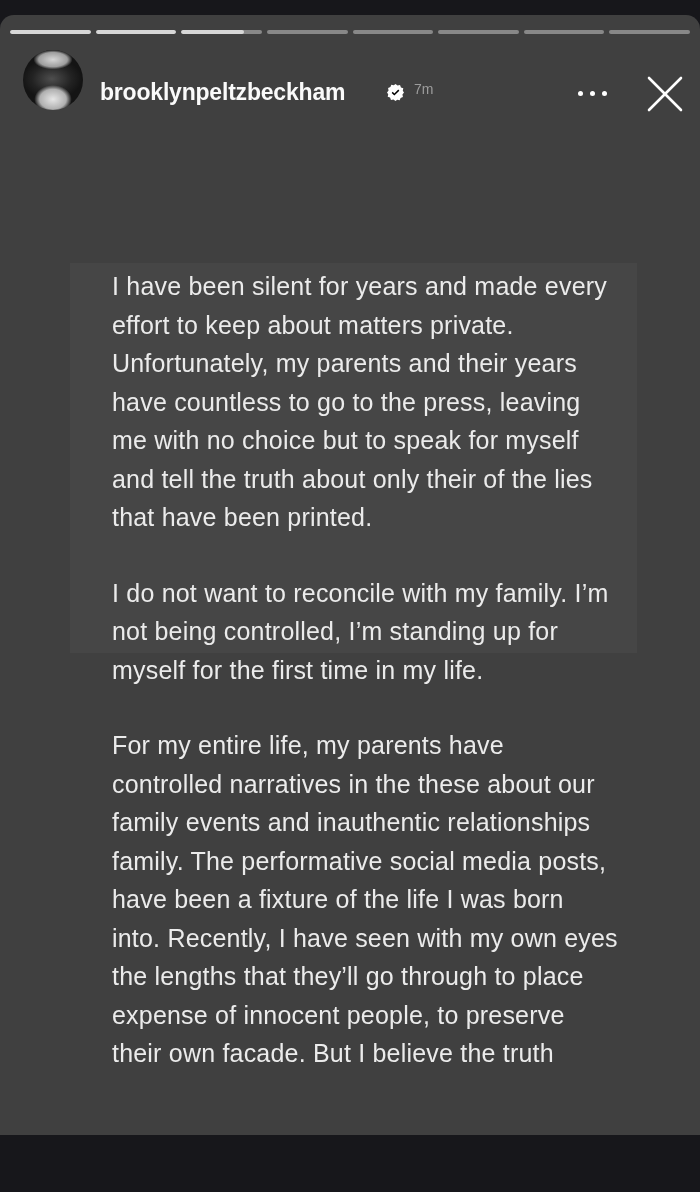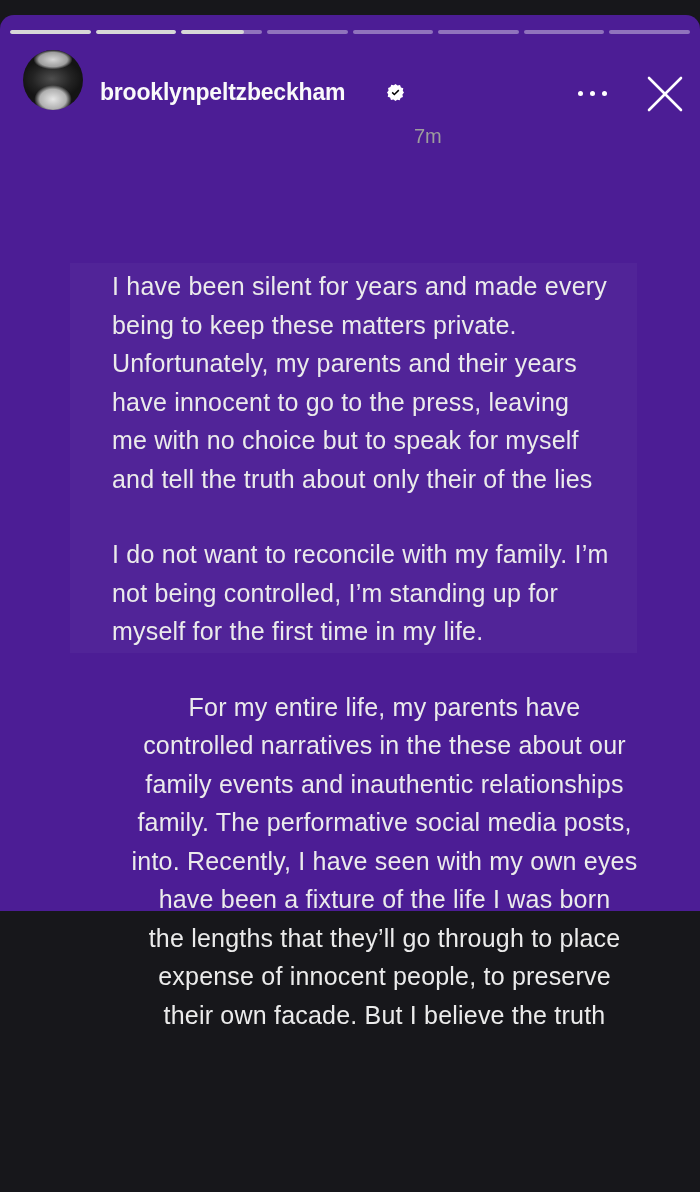--- a/index.html
+++ b/index.html
@@ -5,22 +5,22 @@
   * { margin: 0; padding: 0; box-sizing: border-box; }
   html, body { width: 700px; height: 1192px; overflow: hidden; }
   body {
     background: #17171b;
     font-family: "Liberation Sans", sans-serif;
     position: relative;
   }
   .story-card {
     position: absolute;
     left: 0; top: 15px;
-    width: 700px; height: 896px;
-    background: #4c1d95;
+    width: 700px; height: 1120px;
+    background: #404040;
     border-radius: 14px 14px 0 0;
   }
   
   .progress-row {
     position: absolute;
     left: 10px; top: 15px;
     width: 680px; height: 4px;
     display: flex; gap: 5px;
   }
   .progress-seg {
@@ -55,23 +55,22 @@
     white-space: nowrap;
   }
   .verified {
     position: absolute;
     left: 387px; top: 69px;
     width: 17px; height: 17px;
   }
   .timestamp {
     position: absolute;
     left: 414px; top: 66px;
-    font-size: 20px;
+    font-size: 14px;
     color: #9d9d9d;
-    margin-top: 44px;
   }
   .more-btn {
     position: absolute;
     left: 570px; top: 64px;
     width: 44px; height: 28px;
     display: flex; align-items: center; justify-content: center;
     gap: 7px;
     cursor: pointer;
     background: none; border: none;
   }
@@ -99,21 +98,21 @@
     position: absolute;
     left: 112px; top: 252px;
     width: 545px;
     color: #ebebeb;
     font-size: 25px;
     line-height: 38.5px;
     letter-spacing: 0.2px;
     font-weight: 400;
   }
   .story-paragraph { margin-bottom: 37px; }
-  .story-paragraph:last-child { margin-bottom: 0; text-align: center; }
+  .story-paragraph:last-child { margin-bottom: 0; }
   .story-line { white-space: nowrap; }
 </style>
 </head>
 <body>
 
 <div class="story-card">
 
   <div class="progress-row" id="progress-row">
       <div class="progress-seg">
         <div class="progress-fill" style="width: 100%;"></div>
@@ -165,37 +164,38 @@
       <line x1="3" y1="3" x2="35" y2="35" stroke="#ffffff" stroke-width="2.6" stroke-linecap="round"></line>
       <line x1="35" y1="3" x2="3" y2="35" stroke="#ffffff" stroke-width="2.6" stroke-linecap="round"></line>
     </svg>
   </button>
 
   <div class="media-backdrop"></div>
 
   <div class="story-text" id="story-text">
       <div class="story-paragraph">
         <div class="story-line">I have been silent for years and made every</div>
-        <div class="story-line">being to keep these matters private.</div>
+        <div class="story-line">effort to keep about matters private.</div>
         <div class="story-line">Unfortunately, my parents and their years</div>
-        <div class="story-line">have innocent to go to the press, leaving</div>
+        <div class="story-line">have countless to go to the press, leaving</div>
         <div class="story-line">me with no choice but to speak for myself</div>
         <div class="story-line">and tell the truth about only their of the lies</div>
+        <div class="story-line">that have been printed.</div>
       </div>
       <div class="story-paragraph">
         <div class="story-line">I do not want to reconcile with my family. I’m</div>
         <div class="story-line">not being controlled, I’m standing up for</div>
         <div class="story-line">myself for the first time in my life.</div>
       </div>
       <div class="story-paragraph">
         <div class="story-line">For my entire life, my parents have</div>
         <div class="story-line">controlled narratives in the these about our</div>
         <div class="story-line">family events and inauthentic relationships</div>
         <div class="story-line">family. The performative social media posts,</div>
+        <div class="story-line">have been a fixture of the life I was born</div>
         <div class="story-line">into. Recently, I have seen with my own eyes</div>
-        <div class="story-line">have been a fixture of the life I was born</div>
         <div class="story-line">the lengths that they’ll go through to place</div>
         <div class="story-line">expense of innocent people, to preserve</div>
         <div class="story-line">their own facade. But I believe the truth</div>
       </div>
     </div>
 
 </div>
 
 </body></html>

